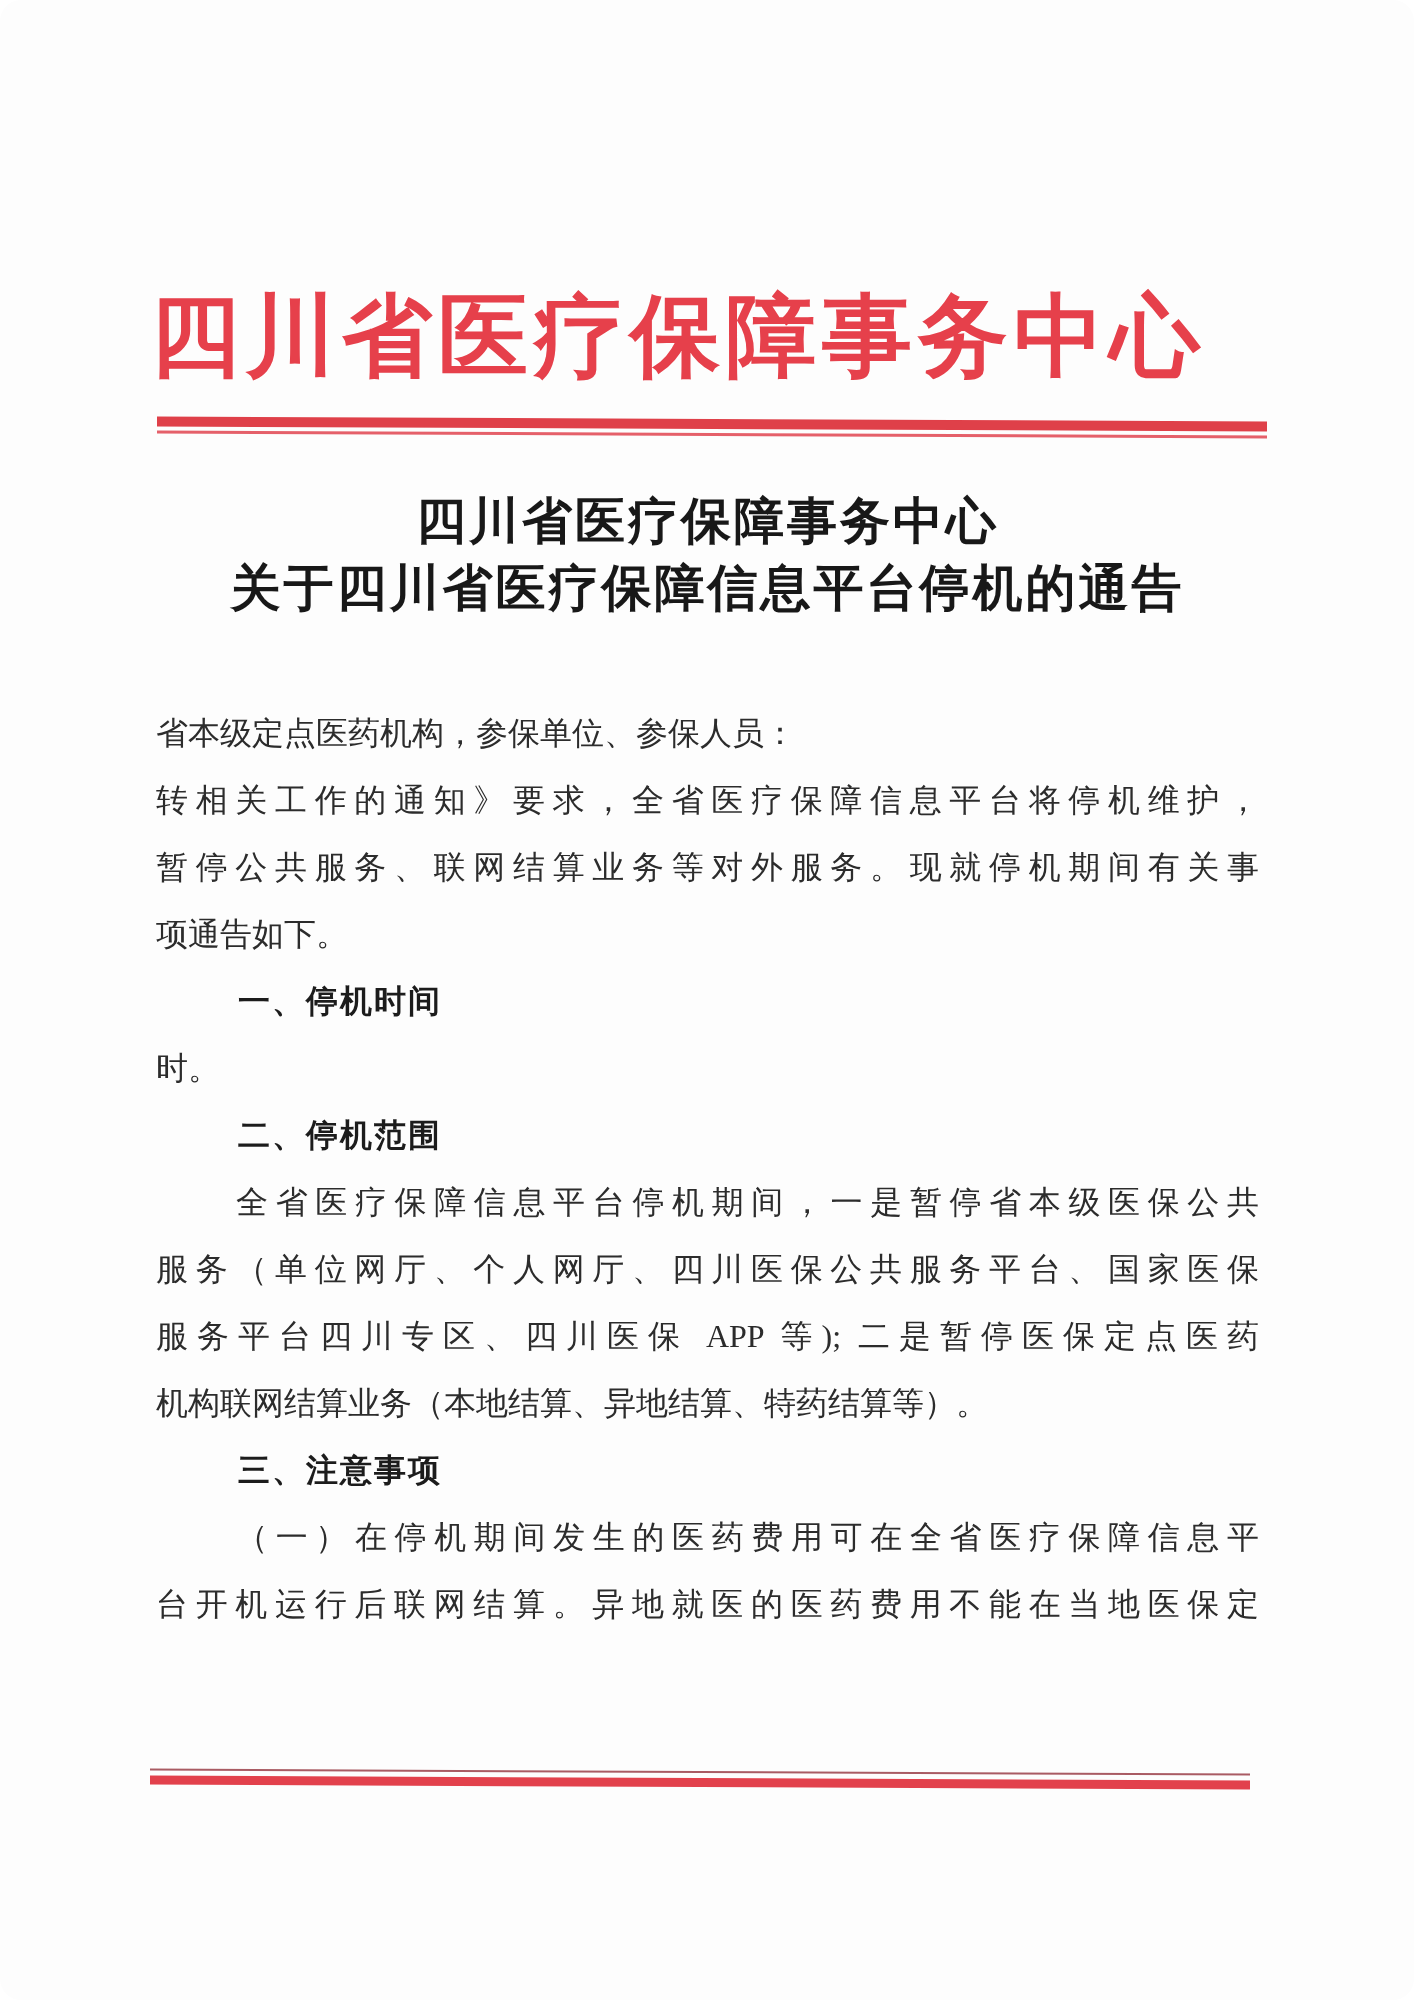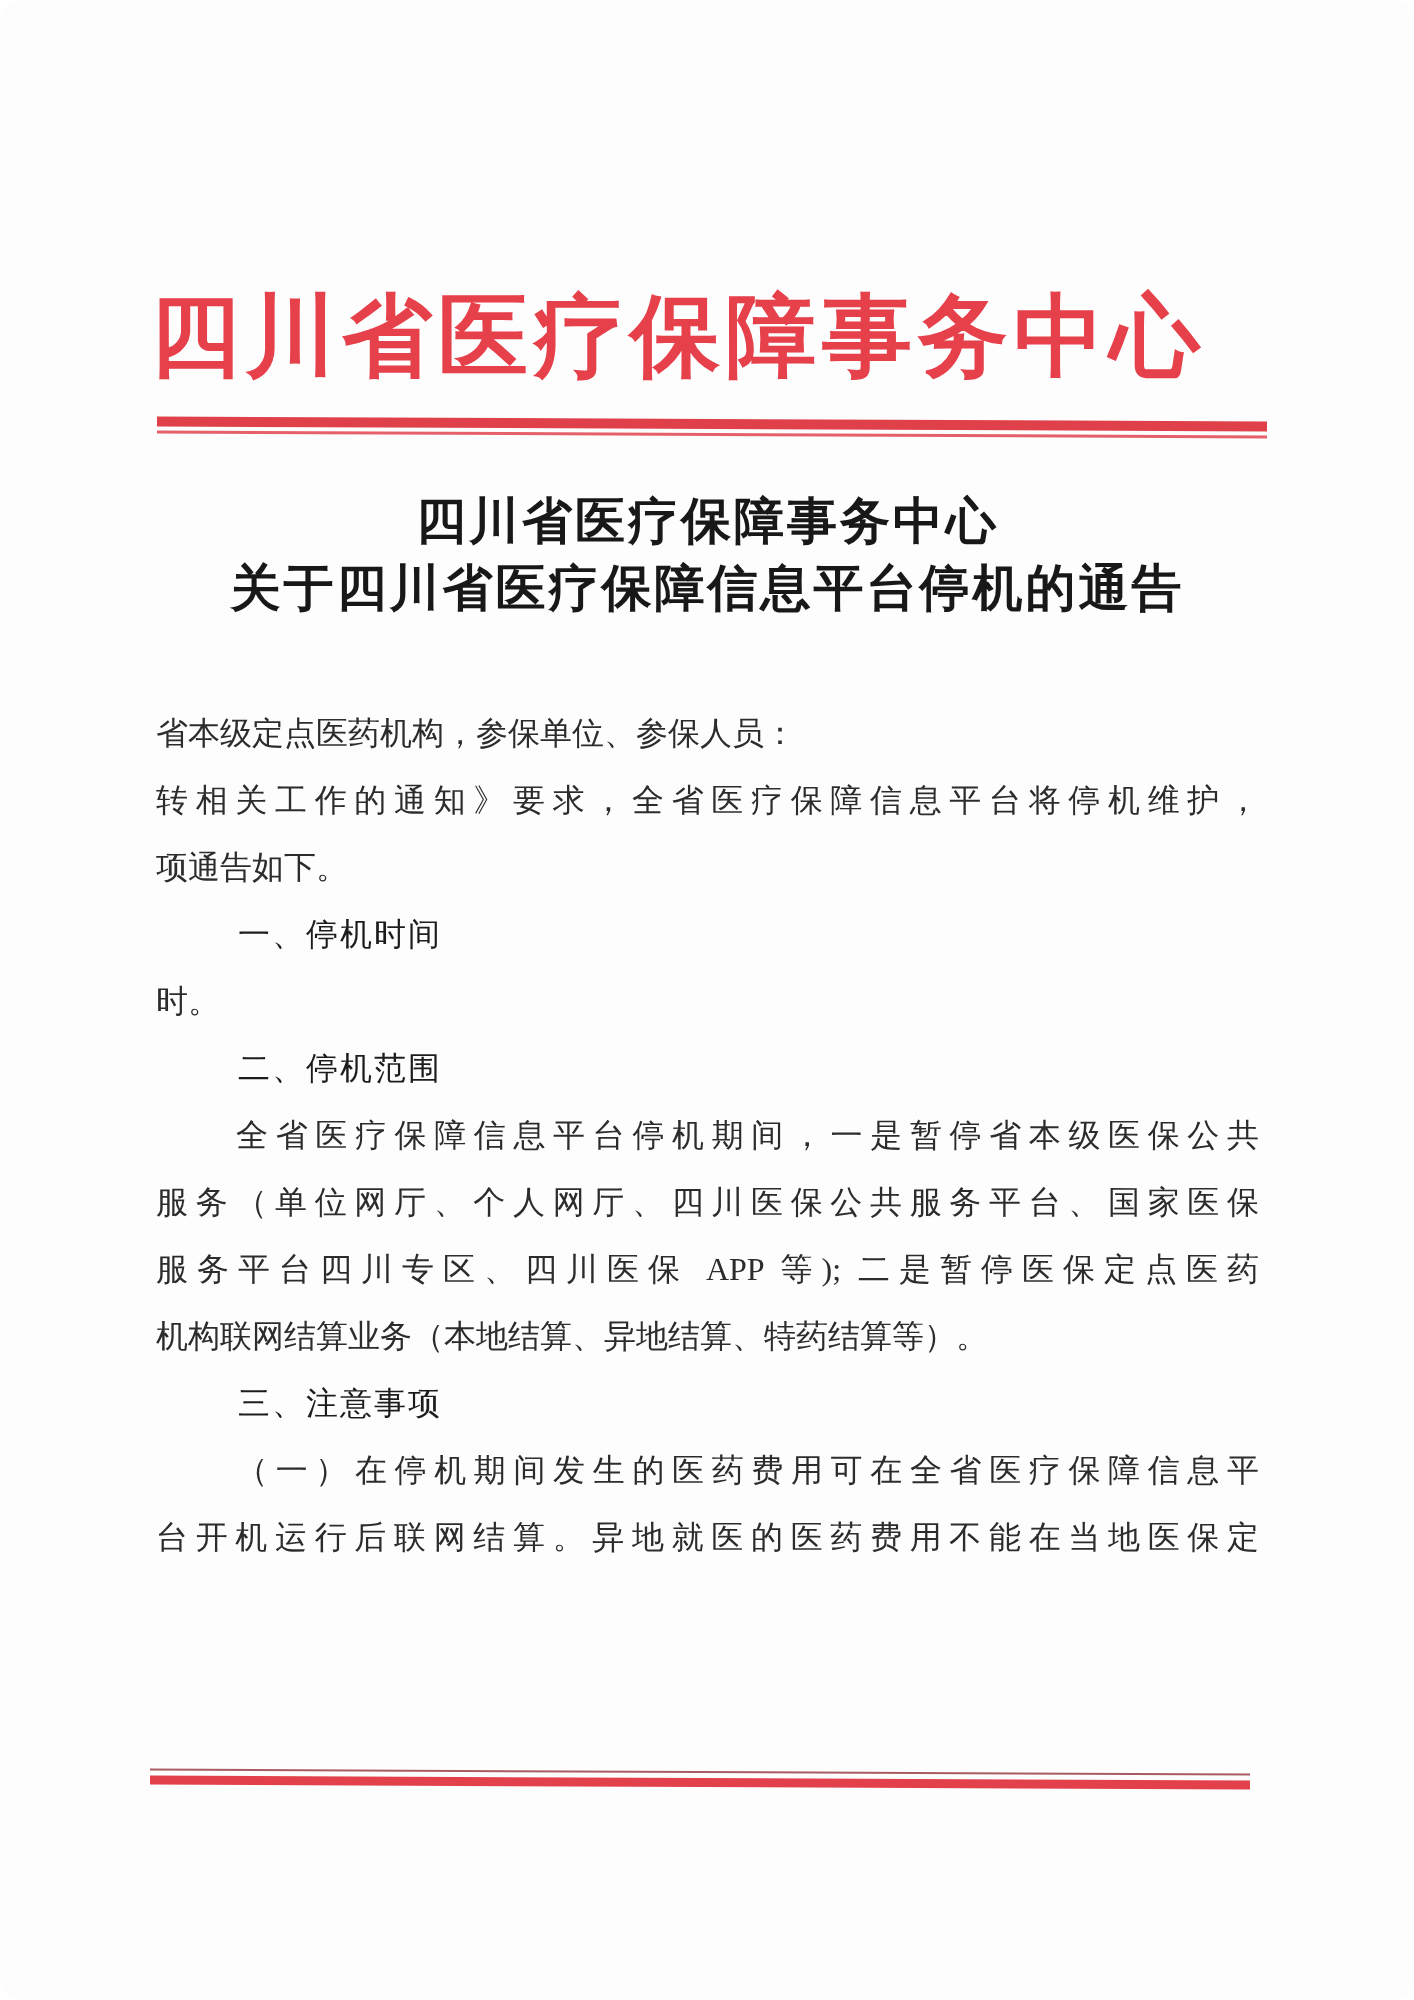--- a/index.html
+++ b/index.html
@@ -60,21 +60,21 @@
     white-space: nowrap;
     text-align: justify;
   }
   .stretch {
     white-space: normal;
     text-align-last: justify;
   }
   .indent { text-indent: 80px; }
   .heading {
     font-family: "Liberation Sans", "DejaVu Sans", sans-serif;
-    font-weight: 400;
+    font-weight: 700;
     color: #1c1c1c;
     padding-left: 82px;
     letter-spacing: 2px;
   }
   
   .foot-rule-thin {
     position: absolute;
     top: 1771px; left: 150px; width: 1100px; height: 2px;
     background: #a95b63;
     transform: rotate(0.25deg);
@@ -97,20 +97,21 @@
   <div class="head-rule-thin"></div>
 
   <div class="doc-title">
     <div>四川省医疗保障事务中心</div>
     <div>关于四川省医疗保障信息平台停机的通告</div>
   </div>
 
   <div class="body-text">
     <div class="line">省本级定点医药机构，参保单位、参保人员：</div>
     <div class="line stretch">转相关工作的通知》要求，全省医疗保障信息平台将停机维护，</div>
+    <div class="line stretch">暂停公共服务、联网结算业务等对外服务。现就停机期间有关事</div>
     <div class="line">项通告如下。</div>
     <div class="line heading">一、停机时间</div>
     <div class="line">时。</div>
     <div class="line heading">二、停机范围</div>
     <div class="line stretch indent">全省医疗保障信息平台停机期间，一是暂停省本级医保公共</div>
     <div class="line stretch">服务（单位网厅、个人网厅、四川医保公共服务平台、国家医保</div>
     <div class="line stretch">服务平台四川专区、四川医保 APP 等); 二是暂停医保定点医药</div>
     <div class="line">机构联网结算业务（本地结算、异地结算、特药结算等）。</div>
     <div class="line heading">三、注意事项</div>
     <div class="line stretch indent">（一）在停机期间发生的医药费用可在全省医疗保障信息平</div>

